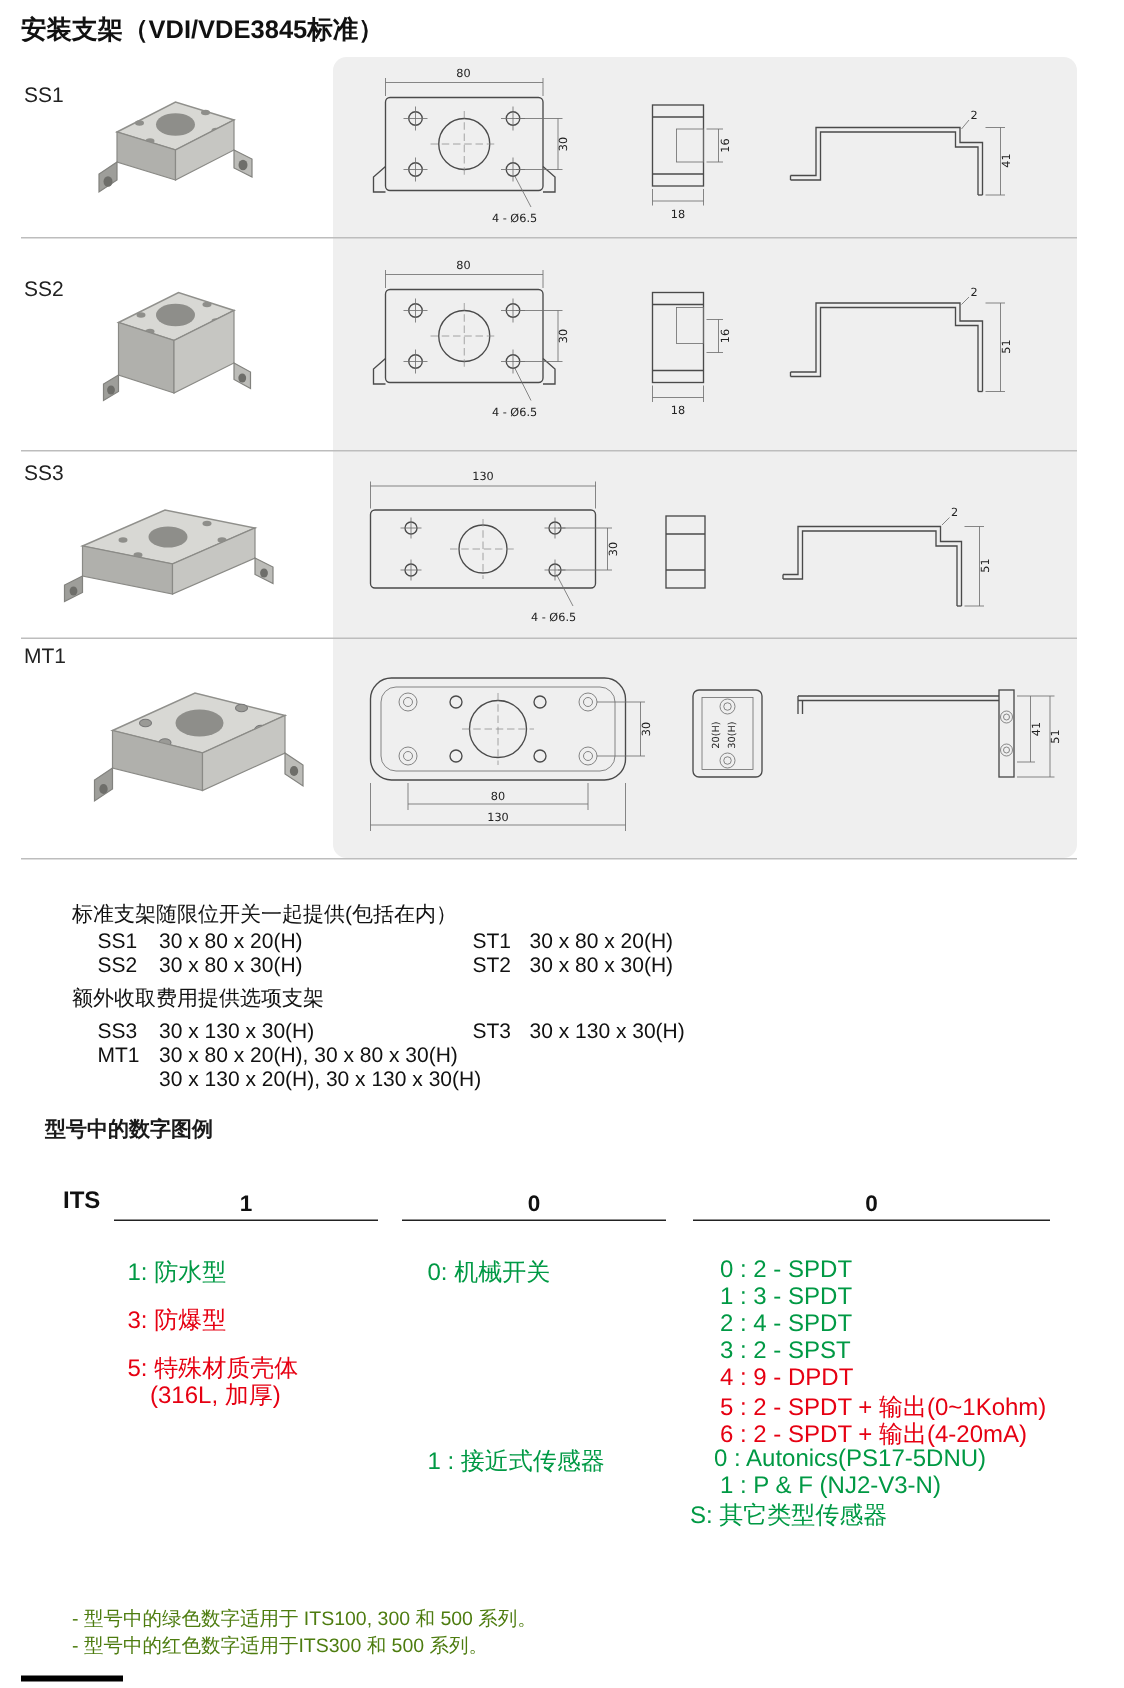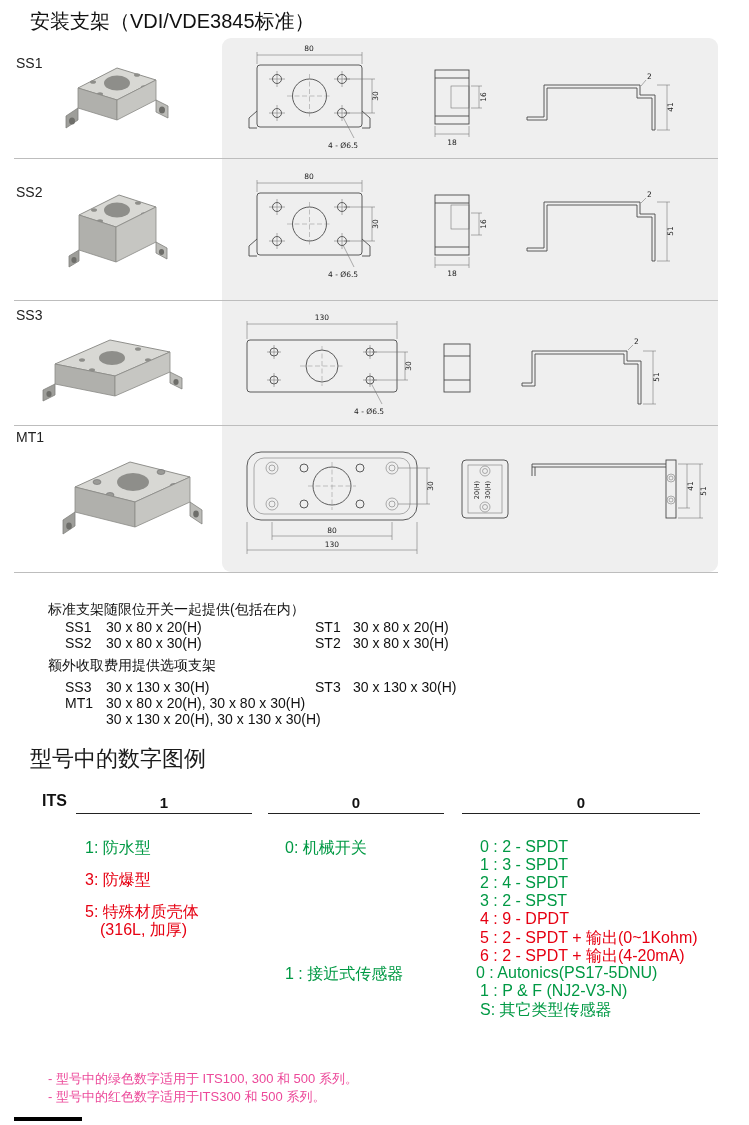--- a/index.html
+++ b/index.html
@@ -3,47 +3,47 @@
 <meta charset="utf-8">
 <style>
   * { margin:0; padding:0; box-sizing:border-box; }
   html,body { background:#fff; }
   body {
     width:749px; height:1125px; position:relative;
     font-family:"Liberation Sans","DejaVu Sans",sans-serif;
     color:#111; overflow:hidden;
   }
   .abs { position:absolute; white-space:nowrap; }
-  .title { left:30px; top:8px; font-size:20px; font-weight:normal; }
+  .title { left:14px; top:8px; font-size:17px; font-weight:bold; }
   .panel { left:222px; top:38px; width:496px; height:534px; background:#efefef; border-radius:9px; }
   .hline { left:14px; width:704px; height:1px; background:#bdbdbd; }
   .row-label { left:16px; font-size:14px; color:#222; }
   svg.draw, svg.photo { position:absolute; overflow:visible; }
   svg text { font-family:"DejaVu Sans",sans-serif; font-size:7.5px; fill:#222; }
   .ol   { fill:none; stroke:#4a4a4a; stroke-width:0.9; }
   .thin { fill:none; stroke:#6f6f6f; stroke-width:0.55; }
   .dash { fill:none; stroke:#8a8a8a; stroke-width:0.5; stroke-dasharray:5 2.5; }
   .note { left:48px; font-size:14px; color:#111; }
   .srow { font-size:14px; }
   .srow span { position:absolute; white-space:nowrap; }
   .srow .c1 { left:65px; }
   .srow .v1 { left:106px; }
   .srow .c2 { left:315px; }
   .srow .v2 { left:353px; }
-  .legend-title { left:30px; top:744px; font-size:22px; color:#1a1a1a; }
+  .legend-title { left:30px; top:744px; font-size:14px; color:#1a1a1a;font-weight:bold; }
   .legend-prefix { left:42px; top:792px; font-size:16px; font-weight:bold; }
   .seg { top:794px; height:20px; line-height:18px; border-bottom:1.5px solid #222;
          text-align:center; font-size:15px; font-weight:bold; position:absolute; }
   .seg1 { left:76px;  width:176px; }
   .seg2 { left:268px; width:176px; }
   .seg3 { left:462px; width:238px; }
   .litem { font-size:16px; }
   .c-green { color:#009944; }
   .c-red   { color:#e60012; }
-  .foot { left:48px; font-size:13px; color:#ec4899; }
+  .foot { left:48px; font-size:13px; color:#4d7c0f; }
   .corner-mark { left:14px; top:1117px; width:68px; height:4px; background:#000; }
 </style>
 </head>
 <body>
 
 <div class="abs title">安装支架（VDI/VDE3845标准）</div>
 
 <div class="abs panel"></div>
 
 <div class="abs hline" style="top:158px"></div>
@@ -389,18 +389,18 @@
 
 <div class="abs litem c-green" style="left:480px;top:838px">0 : 2 - SPDT</div>
 <div class="abs litem c-green" style="left:480px;top:856px">1 : 3 - SPDT</div>
 <div class="abs litem c-green" style="left:480px;top:874px">2 : 4 - SPDT</div>
 <div class="abs litem c-green" style="left:480px;top:892px">3 : 2 - SPST</div>
 <div class="abs litem c-red" style="left:480px;top:910px">4 : 9 - DPDT</div>
 <div class="abs litem c-red" style="left:480px;top:928px">5 : 2 - SPDT + 输出(0~1Kohm)</div>
 <div class="abs litem c-red" style="left:480px;top:946px">6 : 2 - SPDT + 输出(4-20mA)</div>
 <div class="abs litem c-green" style="left:476px;top:964px">0 : Autonics(PS17-5DNU)</div>
 <div class="abs litem c-green" style="left:480px;top:982px">1 : P &amp; F (NJ2-V3-N)</div>
-<div class="abs litem c-green" style="left:480px;top:1000px">S: 其它类型传感器</div>
+<div class="abs litem c-green" style="left:460px;top:1000px">S: 其它类型传感器</div>
 
 <div class="abs foot" style="top:1070px">- 型号中的绿色数字适用于 ITS100, 300 和 500 系列。</div>
 <div class="abs foot" style="top:1088px">- 型号中的红色数字适用于ITS300 和 500 系列。</div>
 
 <div class="abs corner-mark"></div>
 
 </body></html>

